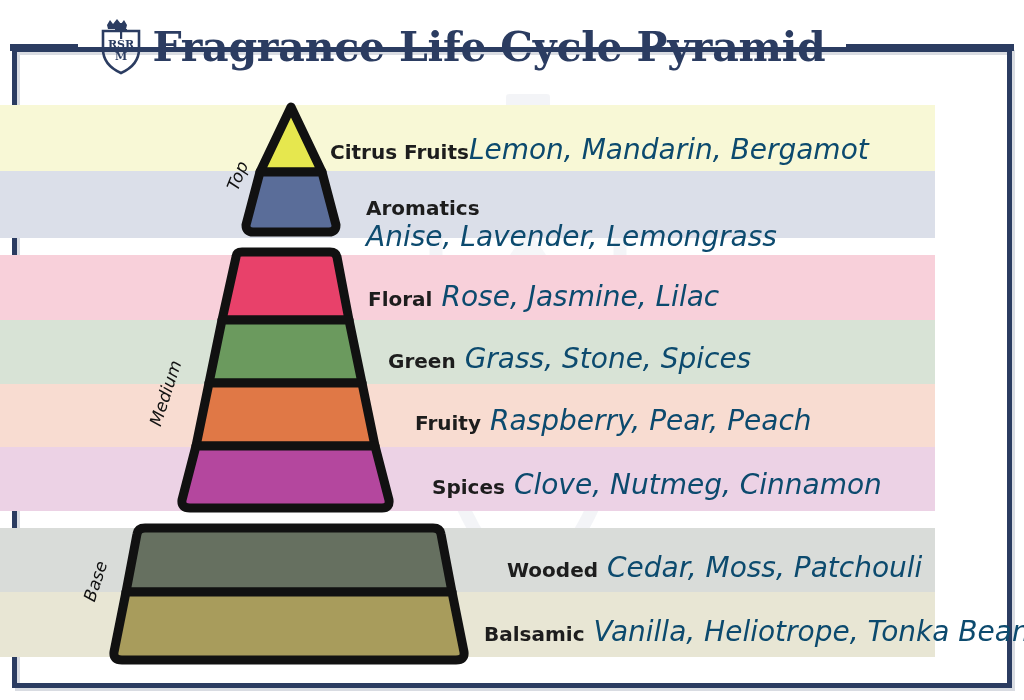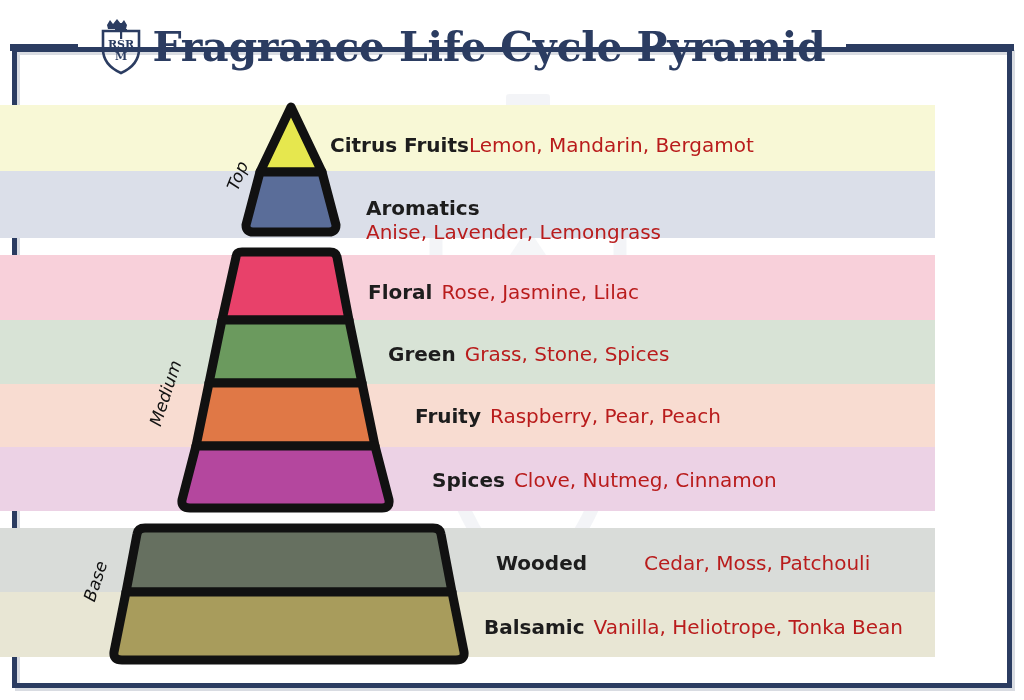--- a/index.html
+++ b/index.html
@@ -85,22 +85,23 @@
     display:flex;
     align-items:baseline;
     white-space:nowrap;
   }
   .rowlabel .name{
     font-weight:700;
     font-size:20px;
     color:#1d1d1d;
   }
   .rowlabel .notes{
-    font-size:20px;
-    color:#b91c1c;
+    font-size:28px;
+    color:#0c4a6e;
+    font-style:italic;
   }
 
   
   .pyramid{
     position:absolute;
     left:0; top:0;
     width:1024px;height:700px;
     z-index:10;
     pointer-events:none;
   }
@@ -179,21 +180,21 @@
         <span class="notes" style="margin-left: 9px;">Grass, Stone, Spices</span>
       </div>
       <div class="rowlabel" style="left: 415px; top: 404px;">
         <span class="name">Fruity</span>
         <span class="notes" style="margin-left: 9px;">Raspberry, Pear, Peach</span>
       </div>
       <div class="rowlabel" style="left: 432px; top: 468px;">
         <span class="name">Spices</span>
         <span class="notes" style="margin-left: 9px;">Clove, Nutmeg, Cinnamon</span>
       </div>
-      <div class="rowlabel" style="left: 496px; top: 551px; gap: 48px;">
+      <div class="rowlabel" style="left: 507px; top: 551px;">
         <span class="name">Wooded</span>
         <span class="notes" style="margin-left: 9px;">Cedar, Moss, Patchouli</span>
       </div>
       <div class="rowlabel" style="left: 484px; top: 615px;">
         <span class="name">Balsamic</span>
         <span class="notes" style="margin-left: 9px;">Vanilla, Heliotrope, Tonka Bean</span>
       </div>
     </div>
 
   <svg class="pyramid" viewBox="0 0 1024 700">

